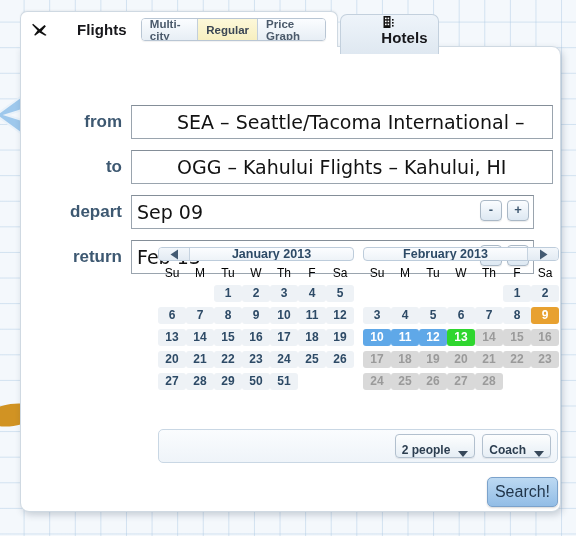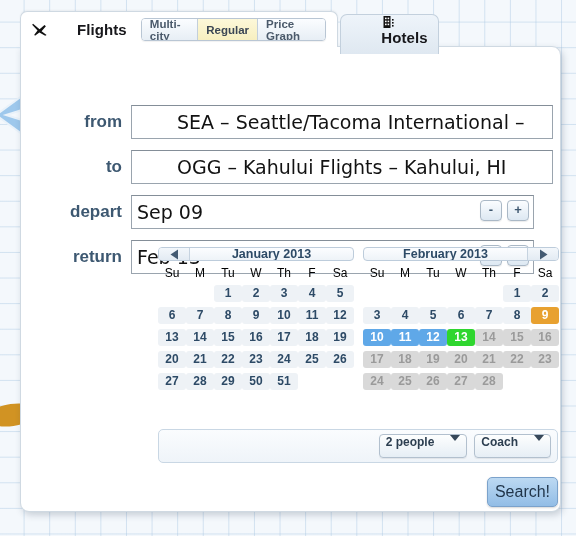--- a/index.html
+++ b/index.html
@@ -280,23 +280,23 @@
     justify-content: flex-end;
     padding-right: 6px;
     gap: 7px;
   }
   .dropdown {
     height: 22px;
     border: 1px solid #b2c0ce;
     border-radius: 4px;
     background: linear-gradient(to bottom, #fdfefe, #e6eef5);
     display: flex;
-    align-items: flex-start;
+    align-items: flex-end;
     padding: 0 6px;
-    gap: 16px;
+    gap: 8px;
     font-size: 12px;
     font-weight: bold;
     color: #2c3e50;
     box-shadow: 0 1px 1px rgba(0,0,0,0.07);
   }
   .caret {
     width: 0; height: 0;
     border-left: 5px solid transparent;
     border-right: 5px solid transparent;
     border-top: 6px solid #37485a;

